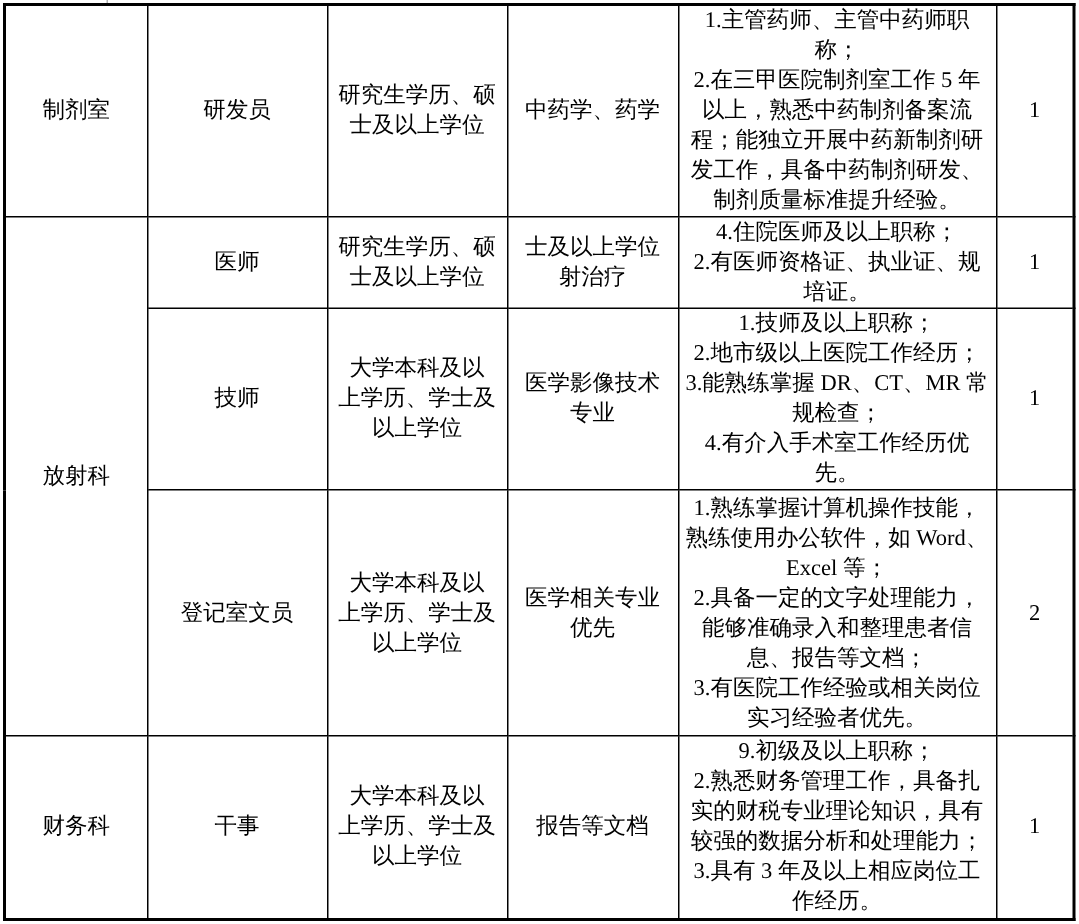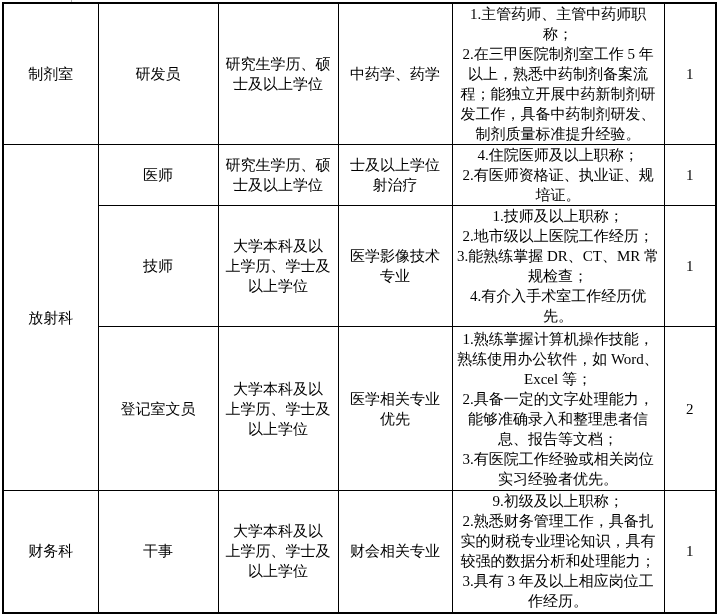--- a/index.html
+++ b/index.html
@@ -102,21 +102,21 @@
 3.有医院工作经验或相关岗位实习经验者优先。</td>
       <td>2</td>
     </tr>
 
     <tr style="height:122px">
       <td>财务科</td>
       <td>干事</td>
       <td>大学本科及以
 上学历、学士及
 以上学位</td>
-      <td>财会相关专业</td>
+      <td>报告等文档</td>
       <td class="req">9.初级及以上职称；
 2.熟悉财务管理工作，具备扎实的财税专业理论知识，具有较强的数据分析和处理能力；
 3.具有 3 年及以上相应岗位工作经历。</td>
       <td>1</td>
     </tr>
   </tbody>
     </table>
 </div>
 
 </body></html>

